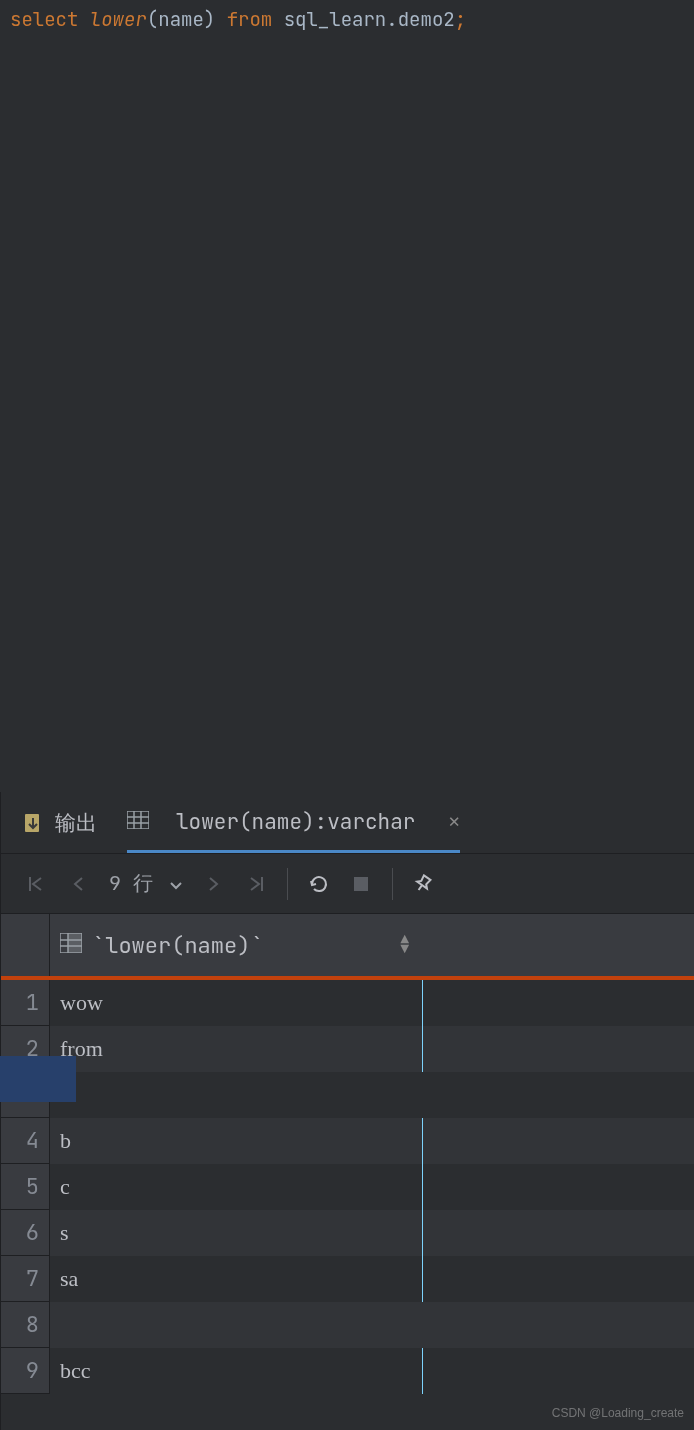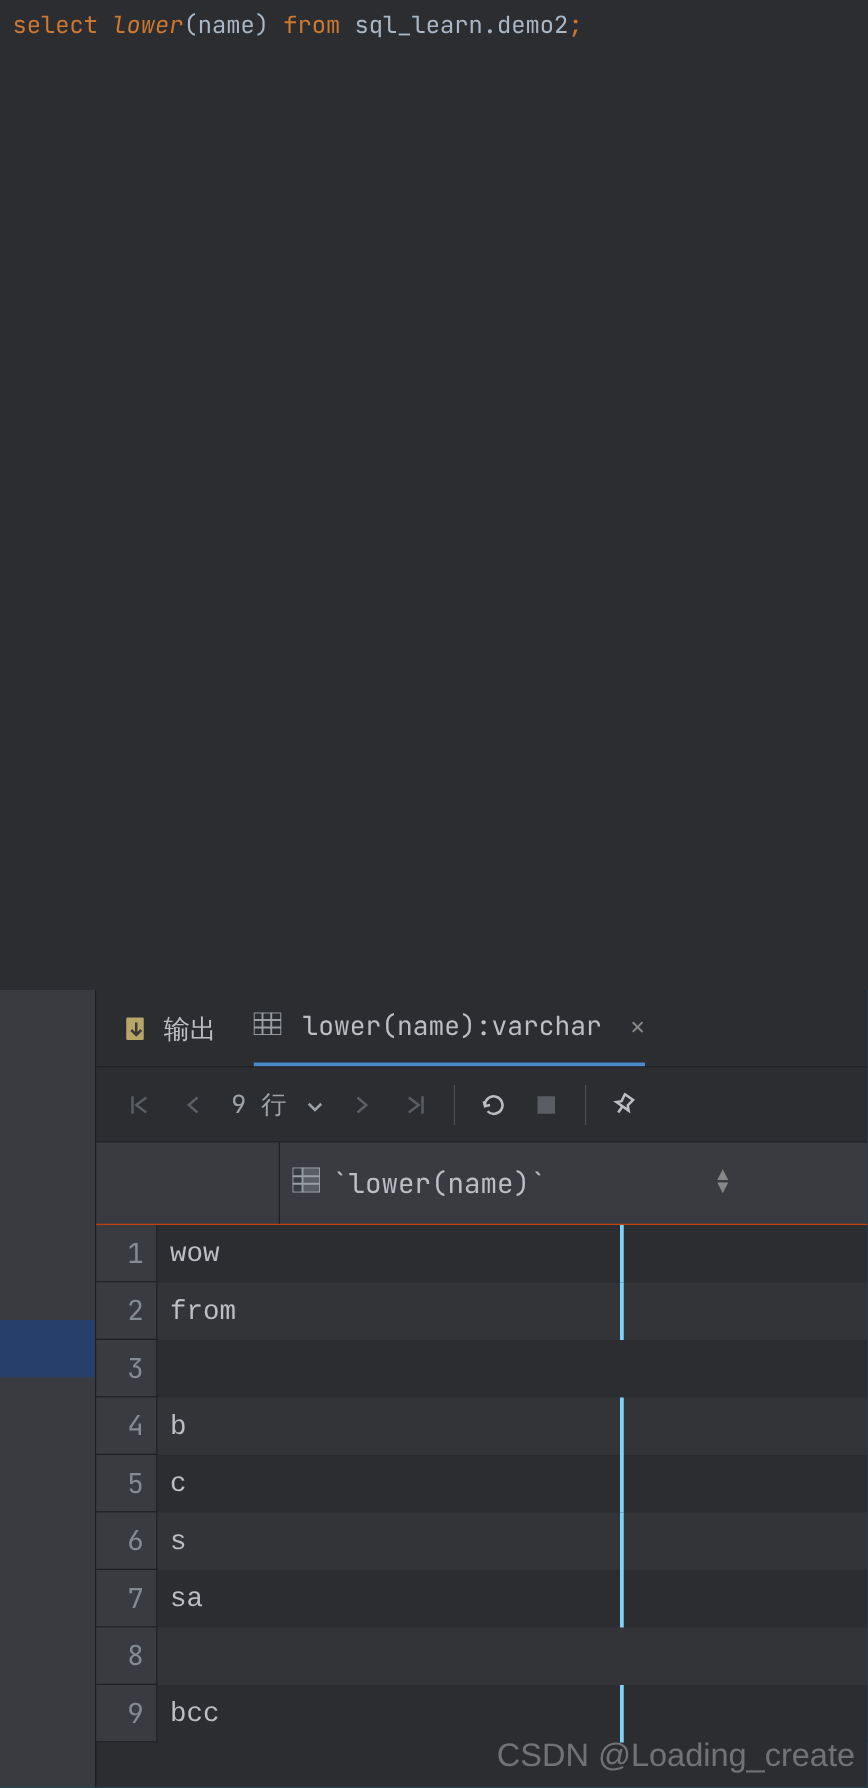--- a/index.html
+++ b/index.html
@@ -29,21 +29,22 @@
     .semi { color: #cc7832; }
     .splitter {
       width: 100%;
       height: 52px;
       background: #2b2d30;
     }
     .bottom-panel {
       display: flex;
       width: 100%;
       height: calc(100% - 792px);
-      background: #0ea5e9;
+      background: #a21caf;
+      flex-direction: column;
     }
     .left-gutter {
       width: 76px;
       background: #393b40;
       flex-shrink: 0;
       position: relative;
     }
     .left-gutter-highlight {
       position: absolute;
       top: 264px;
@@ -70,21 +71,21 @@
       display: flex;
       align-items: center;
       gap: 12px;
       color: #bcbec4;
       font-size: 21px;
       cursor: pointer;
     }
     .tab-result {
       display: flex;
       align-items: center;
-      gap: 17px;
+      gap: 27px;
       color: #bcbec4;
       font-size: 21px;
       height: 100%;
       border-bottom: 3px solid #4a88c7;
       cursor: pointer;
     }
     .tab-close {
       color: #888;
       font-size: 19px;
       margin-left: 6px;
@@ -125,22 +126,21 @@
     .tool-divider {
       width: 1px;
       height: 32px;
       background: #4a4c50;
       margin: 0 10px;
     }
     .table-header {
       display: flex;
       height: 66px;
       background: #393b40;
-      border-bottom: 1px solid #c2410c;
-      justify-content: center;
+      border-bottom: 4px solid #c2410c;
     }
     .th-rownum {
       width: 49px;
       border-right: 1px solid #1e1f22;
     }
     .th-col {
       display: flex;
       align-items: center;
       padding: 0 10px;
       gap: 10px;
@@ -178,30 +178,30 @@
       border-right: 1px solid #1e1f22;
       border-bottom: 1px solid #1e1f22;
       font-family: 'JetBrains Mono', monospace;
     }
     .td-val {
       flex: 0 0 373px;
       display: flex;
       align-items: center;
       padding: 0 10px;
       font-size: 22px;
-      font-family: Liberation Mono, monospace;
-      color: #bcbec4;
-      border-right: 3px solid #7dd3fc;
+      font-family: Liberation Serif, serif;
+      color: #bcbec4;
+      border-right: 1px solid #7dd3fc;
     }
     .watermark {
       position: absolute;
       bottom: 10px;
       right: 10px;
       color: rgba(200,200,200,0.45);
-      font-size: 26px;
+      font-size: 12px;
       font-family: Arial, sans-serif;
       margin-top: 48px;
     }
   </style>
 </head>
 <body>
 
 <div class="editor-area"><span class="kw-select">select</span> <span class="kw-lower">lower</span><span class="paren">(</span><span class="ident">name</span><span class="paren">)</span> <span class="kw-from">from</span> <span class="ident">sql_learn</span><span class="ident">.</span><span class="ident">demo2</span><span class="semi">;</span></div>
 
 <div class="splitter"></div>

